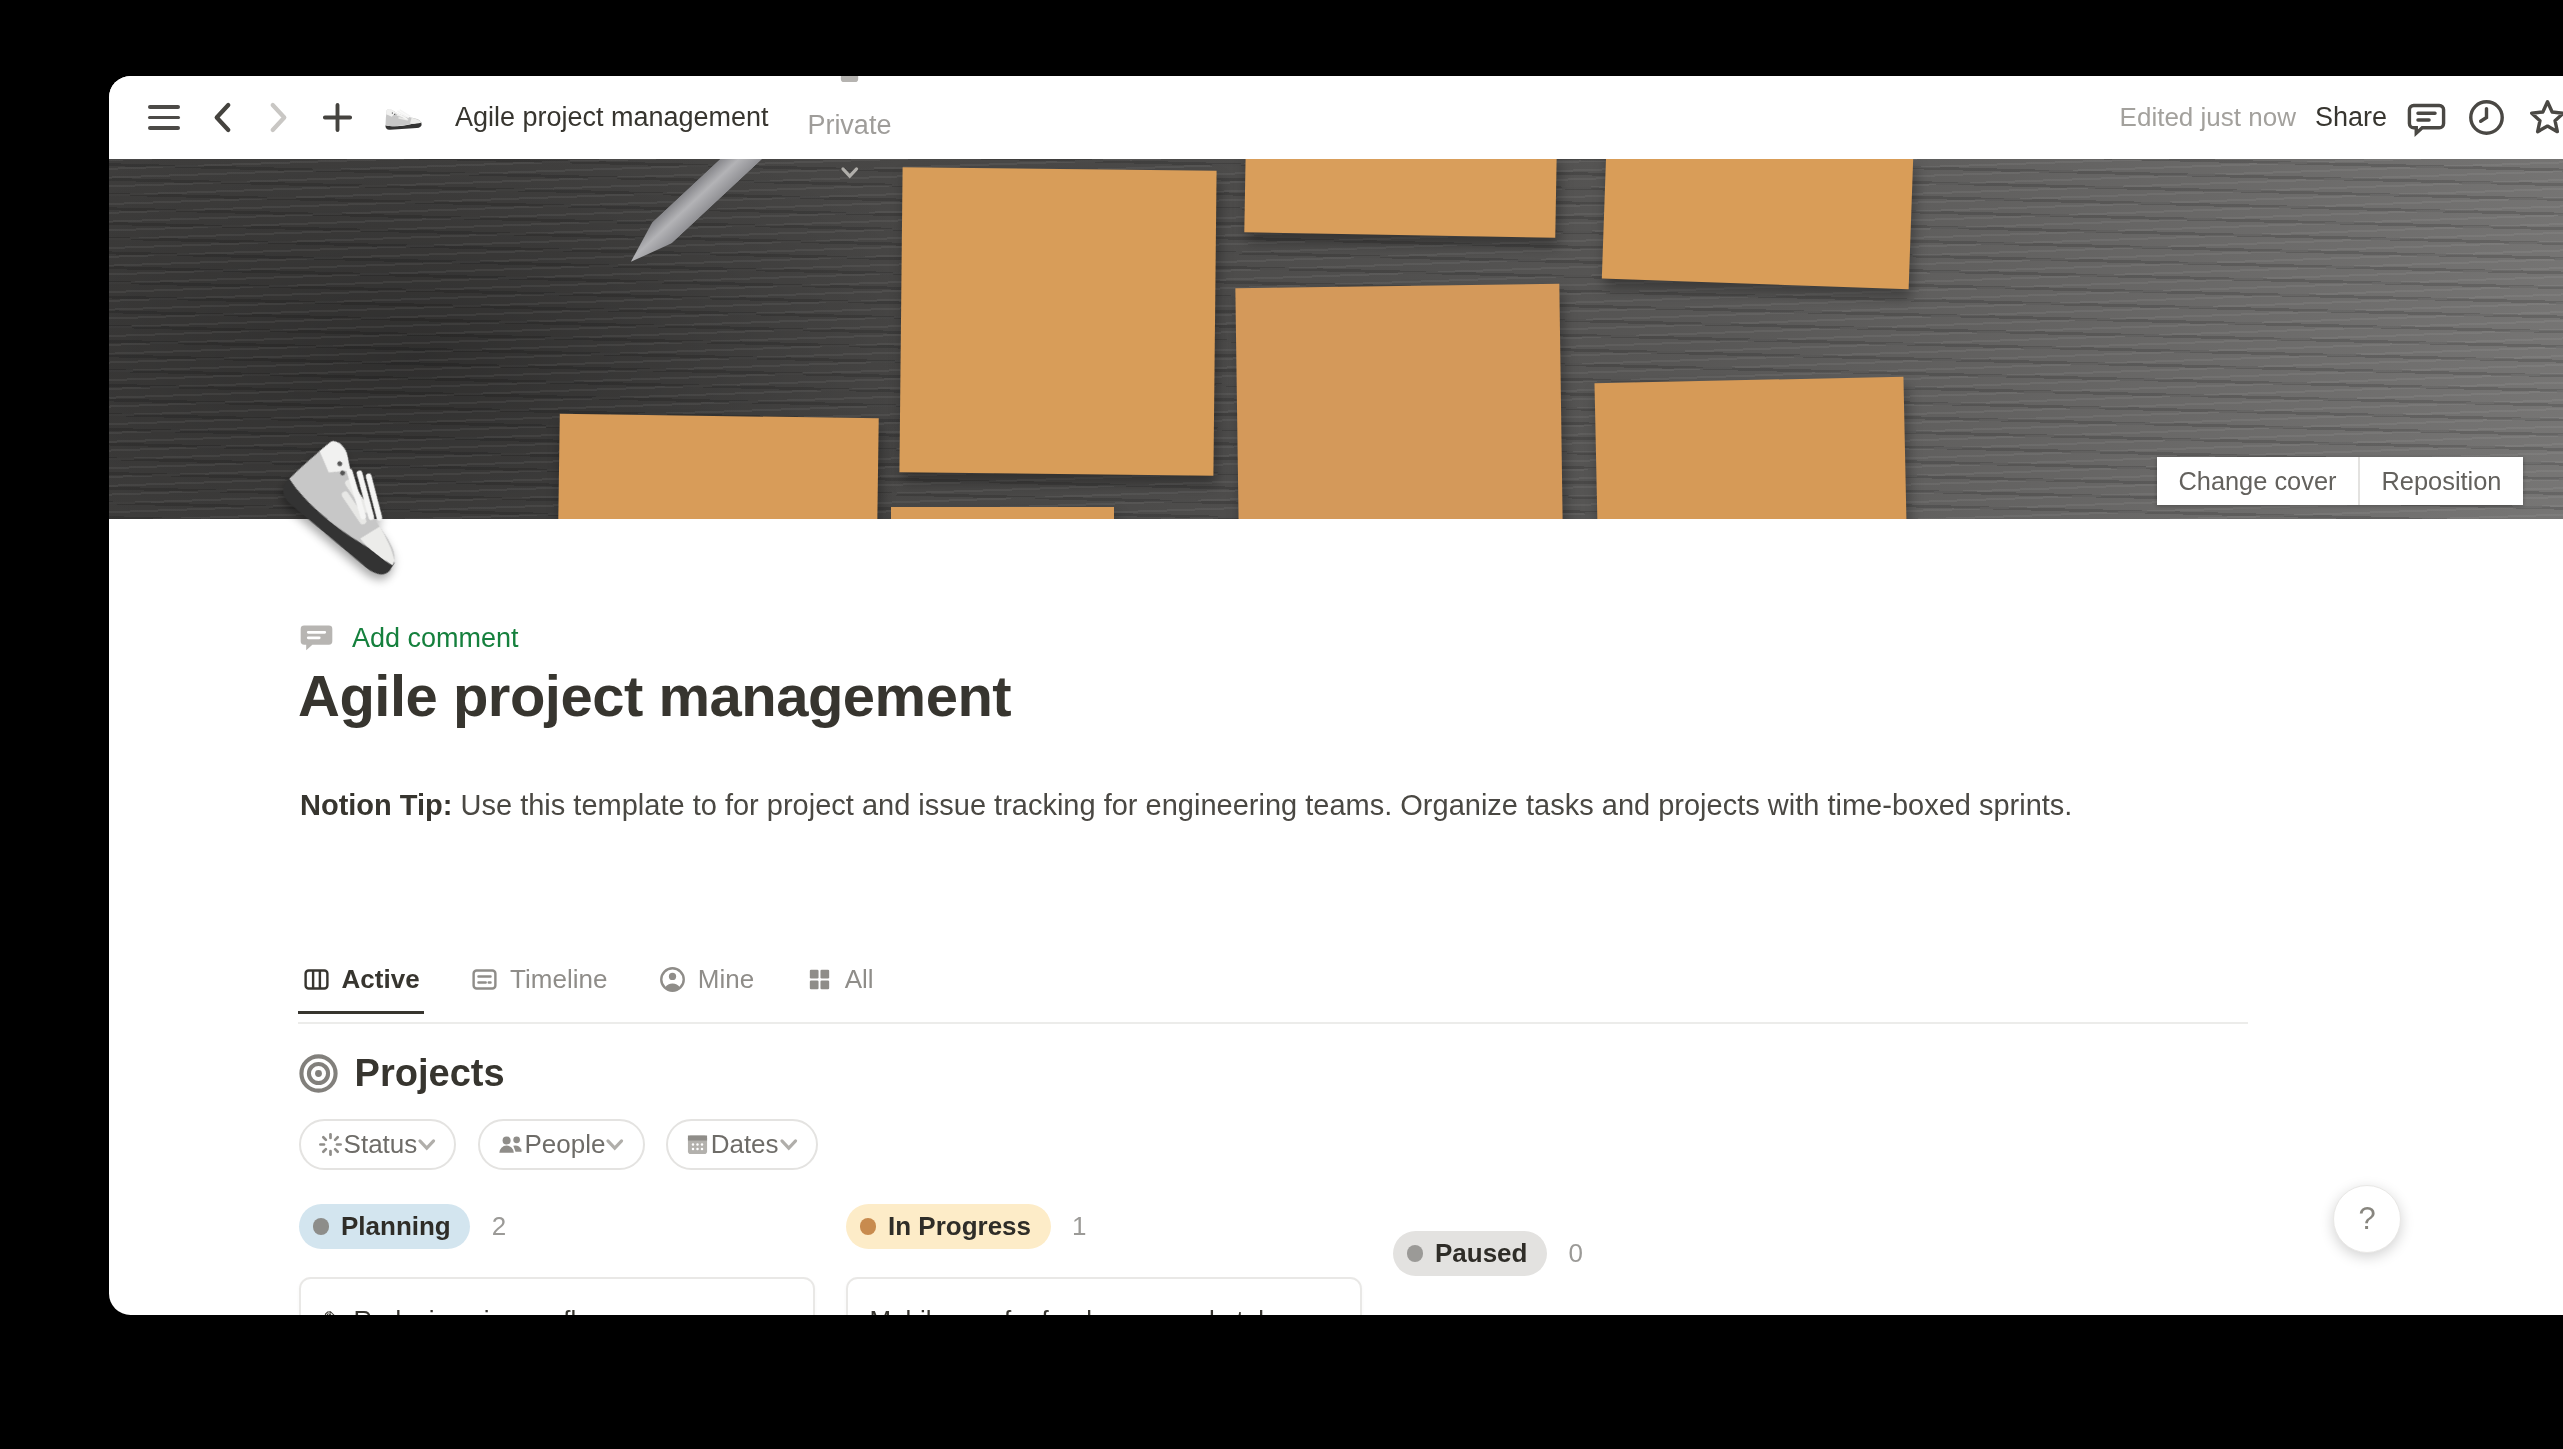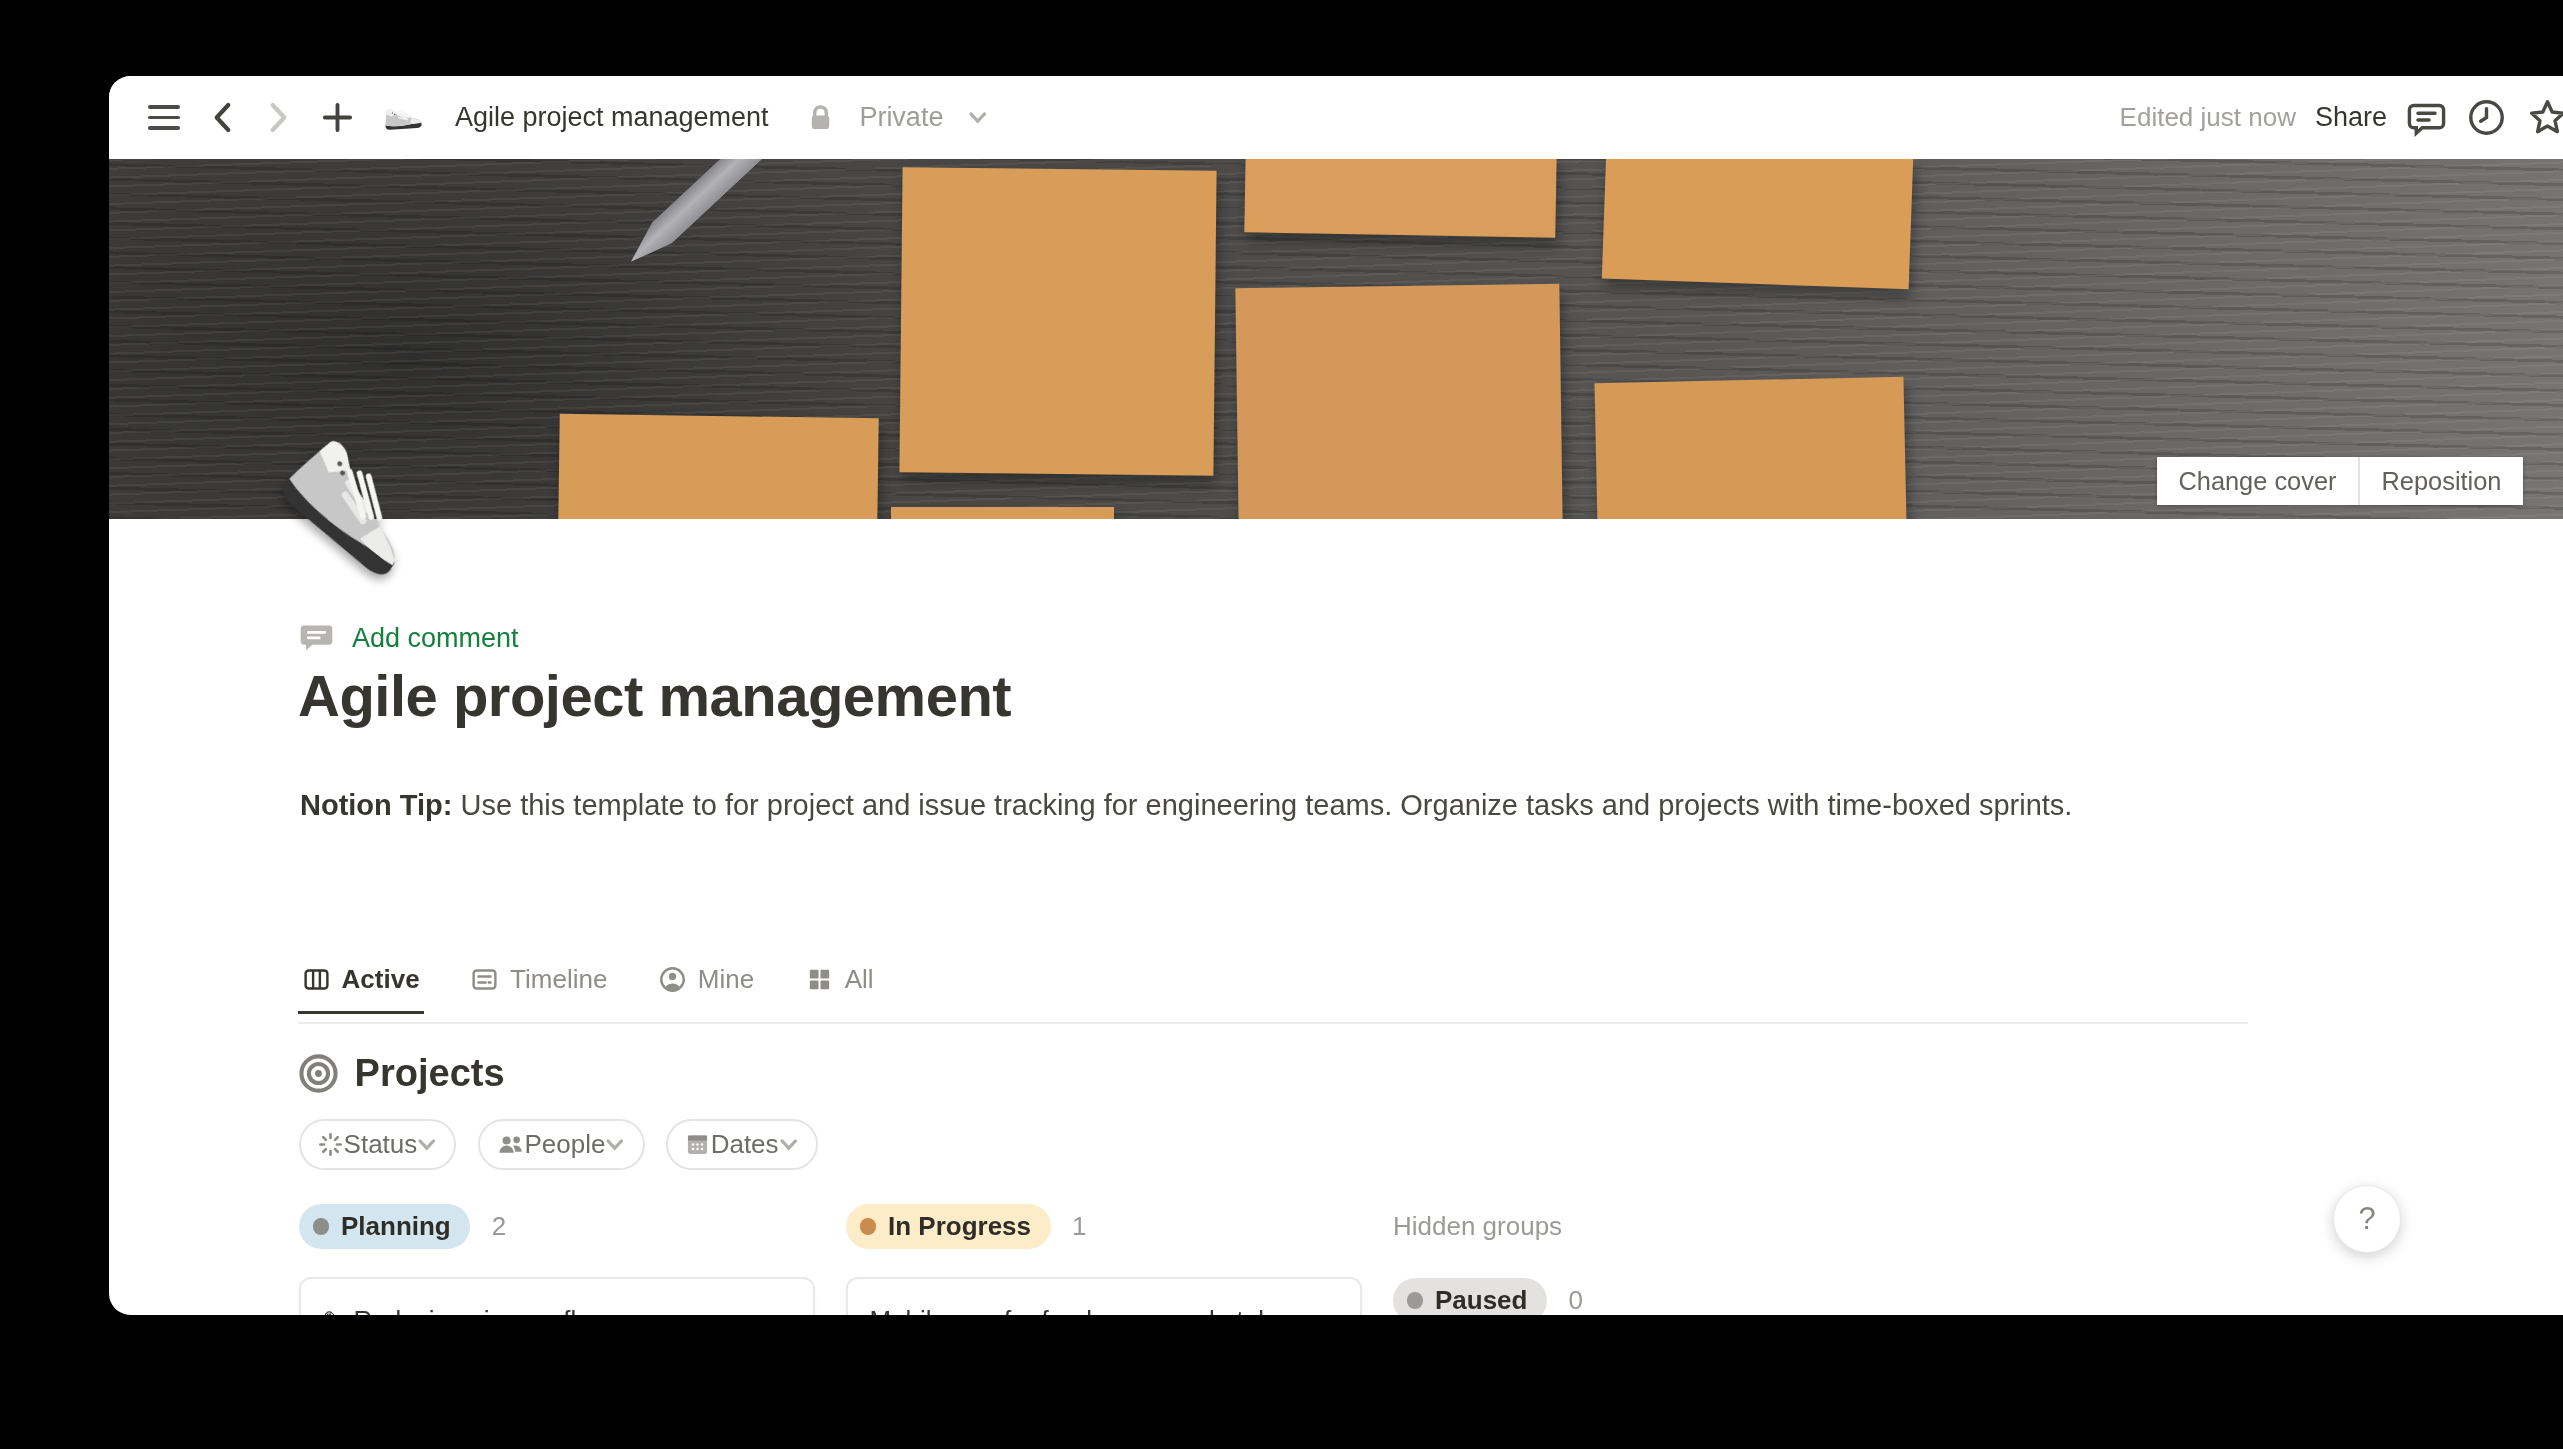--- a/index.html
+++ b/index.html
@@ -10,21 +10,21 @@
   .window{position:absolute;left:109px;top:76px;width:2561px;height:1239px;background:#fff;border-radius:21.5px;overflow:hidden;}
 
   
   .toolbar{position:absolute;left:0;top:0;width:100%;height:83px;background:#fff;display:flex;align-items:center;padding:0 39px;box-sizing:border-box;z-index:30;}
   .tb-left{display:flex;align-items:center;gap:29px;}
   .tb-right{margin-left:auto;display:flex;align-items:center;gap:19px;}
   .icon-btn{display:flex;align-items:center;justify-content:center;cursor:pointer;}
   .hamburger{display:flex;flex-direction:column;gap:6.8px;}
   .hamburger span{width:32px;height:3.9px;background:#4c4a47;border-radius:2px;}
   .tb-title{font-size:27px;color:#37352f;font-weight:500;margin-left:3.9px;}
-  .tb-privacy{display:flex;align-items:center;gap:25px;margin-left:9.8px;color:#9f9d9a;font-size:27px;}
+  .tb-privacy{display:flex;align-items:center;gap:25px;margin-left:9.8px;color:#9f9d9a;font-size:27px;flex-direction:column;}
   .tb-edited{color:#a3a19d;font-size:26px;}
   .tb-share{color:#37352f;font-size:27px;cursor:pointer;}
   .shoe-small{width:39px;height:33px;transform:rotate(-6deg);}
 
   
   .cover{position:absolute;left:0;top:83px;width:100%;height:360px;overflow:hidden;
     background:
       repeating-linear-gradient(178deg, rgba(255,255,255,0.055) 0 2px, rgba(255,255,255,0) 2px 8.8px),
       repeating-linear-gradient(1.5deg, rgba(0,0,0,0.14) 0 2.9px, rgba(0,0,0,0) 2.9px 14.7px),
       radial-gradient(ellipse 879px 410px at 12% 55%, rgba(0,0,0,0.30), rgba(0,0,0,0) 65%),
@@ -361,21 +361,20 @@
             <span class="count">1</span>
           </div>
           <div class="card">
             <div class="card-title">
               <span>Mobile app for freelancer marketplace</span>
             </div>
           </div>
         </div>
 
         <div class="hidden-col">
-          <div class="hidden-label">Hidden groups</div>
           <div class="group-row">
             <div class="pill" style="background-color: rgb(227, 226, 224);">
               <span class="dot" style="background-color: rgb(155, 154, 151);"></span>
               <span>Paused</span>
             </div>
             <span class="count">0</span>
           </div>
         </div>
       </div>
 

